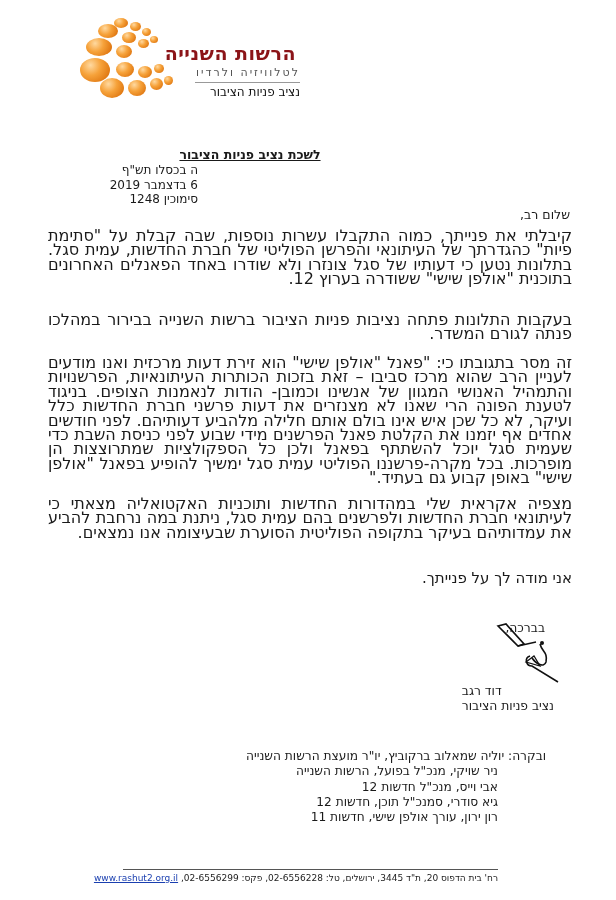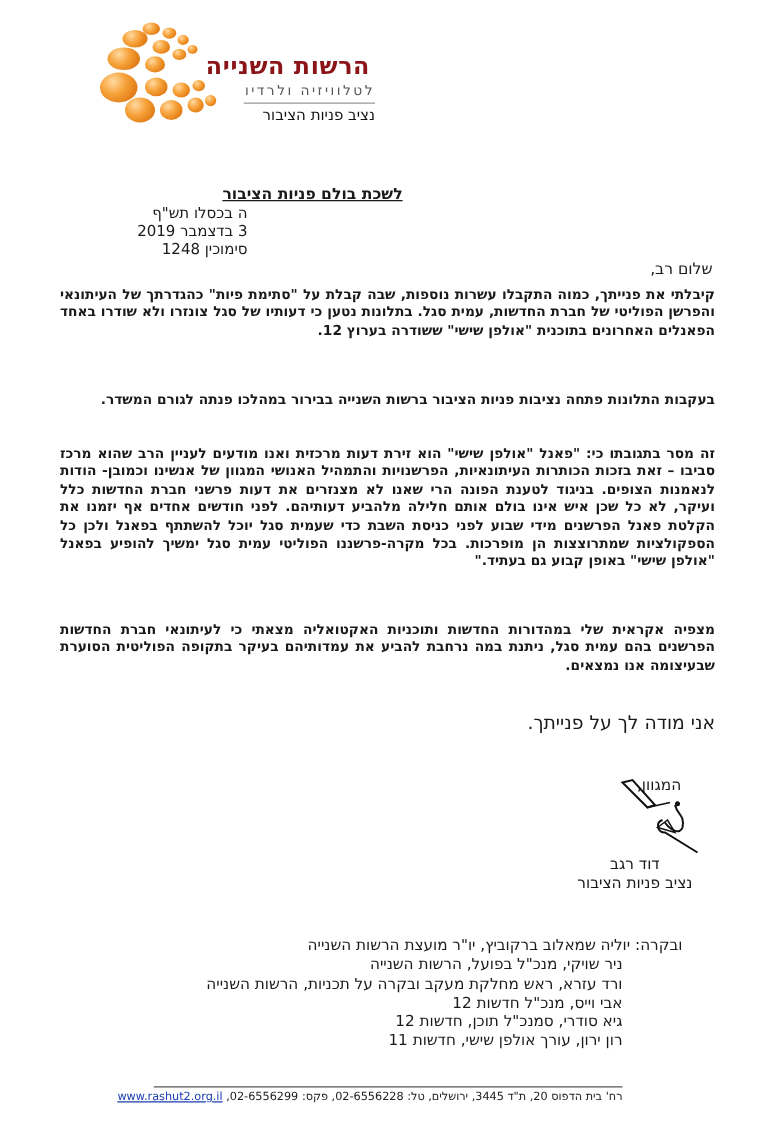--- a/index.html
+++ b/index.html
@@ -33,32 +33,32 @@
   }
 
   .office-title {
     left: 150px; top: 147px; width: 200px; text-align: center; direction: rtl;
     font-weight: bold; font-size: 12.5px; text-decoration: underline;
   }
   .meta { left: 78px; top: 163px; width: 120px; direction: rtl; text-align: right; font-size: 12px; line-height: 14.5px; }
   .greeting { right: 46px; top: 207px; font-size: 12.5px; direction: rtl; text-align: center; }
 
   .body-block {
-    right: 44px; width: 524px; font-size: 11px; line-height: 14.4px;
-    direction: rtl; text-align: justify; text-align-last: right; font-weight: bold;
+    right: 44px; width: 524px; font-size: 16px; line-height: 14.4px;
+    direction: rtl; text-align: justify; text-align-last: right;
   }
   .p1 { top: 229px; }
   .p2 { top: 313px; }
   .p3 { top: 356px; }
   .p4 { top: 497px; }
   .thanks { right: 44px; top: 569px; font-size: 15px; direction: rtl; }
 
   .signoff { right: 71px; top: 621px; font-size: 12.3px; direction: rtl; }
   .signature { left: 496px; top: 622px; width: 66px; height: 62px; }
-  .signer { right: 62px; top: 684px; font-size: 12.3px; line-height: 14.5px; direction: rtl; text-align: center; }
+  .signer { right: 62px; top: 684px; font-size: 12.3px; line-height: 14.5px; direction: rtl; text-align: left; }
 
   .cc { right: 70px; top: 749px; font-size: 12.2px; line-height: 15.3px; direction: rtl; text-align: right; width: 420px; }
   .cc .row { white-space: nowrap; }
   .cc .indent { margin-right: 48px; }
 
   .footer-rule { left: 123px; top: 869px; width: 375px; height: 1px; background: #555; }
   .footer {
     left: 100px; top: 873px; width: 398px; font-size: 9px; direction: rtl; text-align: right; white-space: nowrap; color: #222;
   }
   .footer a { color: #1a3fb0; text-decoration: underline; }
@@ -85,55 +85,54 @@
     <div class="dot" style="left:48px;top:66px;width:18px;height:16px"></div>
     <div class="dot" style="left:70px;top:64px;width:13px;height:12px"></div>
     <div class="dot" style="left:84px;top:62px;width:9px;height:9px"></div>
   </div>
   <div class="logo-title">הרשות השנייה</div>
   <div class="logo-sub">לטלוויזיה ולרדיו</div>
   <div class="logo-rule"></div>
   <div class="logo-tag">נציב פניות הציבור</div>
 </div>
 
-<div class="abs office-title">לשכת בולם פניות הציבור</div>
+<div class="abs office-title">לשכת נציב פניות הציבור</div>
 <div class="abs meta">
   <div>ה בכסלו תש"ף</div>
-  <div>3 בדצמבר 2019</div>
+  <div>6 בדצמבר 2019</div>
   <div>סימוכין 1248</div>
 </div>
 
 <div class="abs greeting">שלום רב,</div>
 <div class="abs body-block p1">קיבלתי את פנייתך, כמוה התקבלו עשרות נוספות, שבה קבלת על "סתימת פיות" כהגדרתך של העיתונאי והפרשן הפוליטי של חברת החדשות, עמית סגל. בתלונות נטען כי דעותיו של סגל צונזרו ולא שודרו באחד הפאנלים האחרונים בתוכנית "אולפן שישי" ששודרה בערוץ 12.</div>
 <div class="abs body-block p2">בעקבות התלונות פתחה נציבות פניות הציבור ברשות השנייה בבירור במהלכו פנתה לגורם המשדר.</div>
 <div class="abs body-block p3">זה מסר בתגובתו כי: "פאנל "אולפן שישי" הוא זירת דעות מרכזית ואנו מודעים לעניין הרב שהוא מרכז סביבו – זאת בזכות הכותרות העיתונאיות, הפרשנויות והתמהיל האנושי המגוון של אנשינו וכמובן- הודות לנאמנות הצופים. בניגוד לטענת הפונה הרי שאנו לא מצנזרים את דעות פרשני חברת החדשות כלל ועיקר, לא כל שכן איש אינו בולם אותם חלילה מלהביע דעותיהם. לפני חודשים אחדים אף יזמנו את הקלטת פאנל הפרשנים מידי שבוע לפני כניסת השבת כדי שעמית סגל יוכל להשתתף בפאנל ולכן כל הספקולציות שמתרוצצות הן מופרכות. בכל מקרה-פרשננו הפוליטי עמית סגל ימשיך להופיע בפאנל "אולפן שישי" באופן קבוע גם בעתיד."</div>
-<div class="abs body-block p4">מצפיה אקראית שלי במהדורות החדשות ותוכניות האקטואליה מצאתי כי לעיתונאי חברת החדשות הפרשנים בהם עמית  סגל, ניתנת במה נרחבת להביע את עמדותיהם בעיקר בתקופה הפוליטית הסוערת שבעיצומה אנו נמצאים.</div>
+<div class="abs body-block p4">מצפיה אקראית שלי במהדורות החדשות ותוכניות האקטואליה מצאתי כי לעיתונאי חברת החדשות ולפרשנים בהם עמית  סגל, ניתנת במה נרחבת להביע את עמדותיהם בעיקר בתקופה הפוליטית הסוערת שבעיצומה אנו נמצאים.</div>
 <div class="abs thanks">אני מודה לך על פנייתך.</div>
 
-<div class="abs signoff">המגוון,</div>
+<div class="abs signoff">בברכה,</div>
 <svg class="abs signature" viewBox="0 0 66 62">
   <path d="M2 4 L10 2 L28 22 L22 24 Z" fill="none" stroke="#111" stroke-width="1.6"></path>
   <path d="M22 24 L40 20" fill="none" stroke="#111" stroke-width="1.4"></path>
   <path d="M44 22 C46 30 52 30 50 40 C48 46 40 42 36 36" fill="none" stroke="#111" stroke-width="1.6"></path>
   <circle cx="46" cy="21" r="2" fill="#111"></circle>
   <path d="M34 34 C28 36 30 44 36 44 L62 60" fill="none" stroke="#111" stroke-width="1.6"></path>
   <path d="M30 40 L38 34 L44 44 Z" fill="none" stroke="#111" stroke-width="1.2"></path>
 </svg>
 <div class="abs signer">
   <div>דוד רגב</div>
   <div>נציב פניות הציבור</div>
 </div>
 
 <div class="abs cc">
   <div class="row">
     <span>ובקרה:</span>
     <span>יוליה שמאלוב ברקוביץ, יו"ר מועצת הרשות השנייה</span>
   </div>
   <div class="row indent">ניר שויקי, מנכ"ל בפועל, הרשות השנייה</div>
-  <div class="row indent">ורד עזרא, ראש מחלקת מעקב ובקרה על תכניות, הרשות השנייה</div>
   <div class="row indent">אבי וייס, מנכ"ל חדשות 12</div>
   <div class="row indent">גיא סודרי, סמנכ"ל תוכן, חדשות 12</div>
   <div class="row indent">רון ירון, עורך אולפן שישי, חדשות 11</div>
 </div>
 
 <div class="abs footer-rule"></div>
 <div class="abs footer">
   <span>רח' בית הדפוס 20, ת"ד 3445, ירושלים, טל: 02-6556228, פקס: 02-6556299,</span>
   <a>www.rashut2.org.il</a>
 </div>

